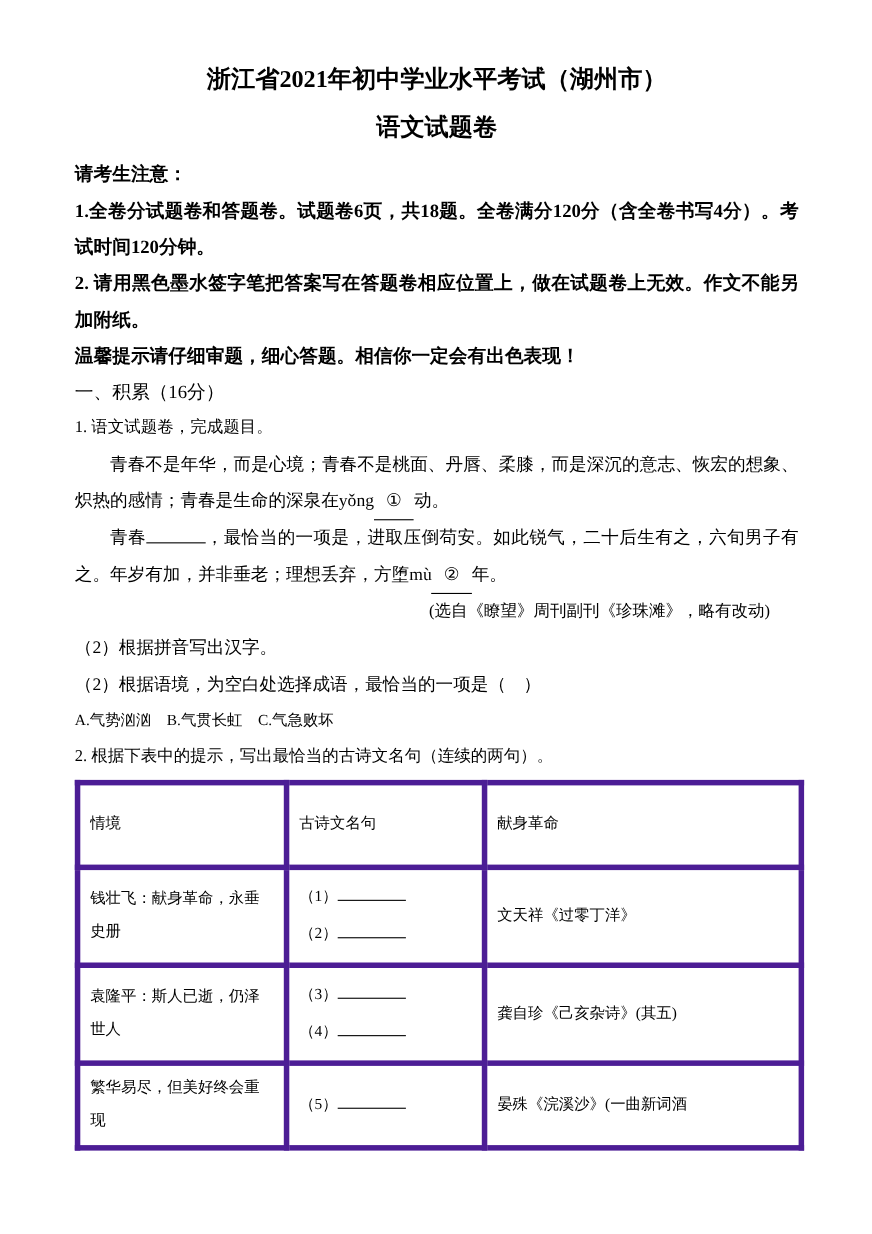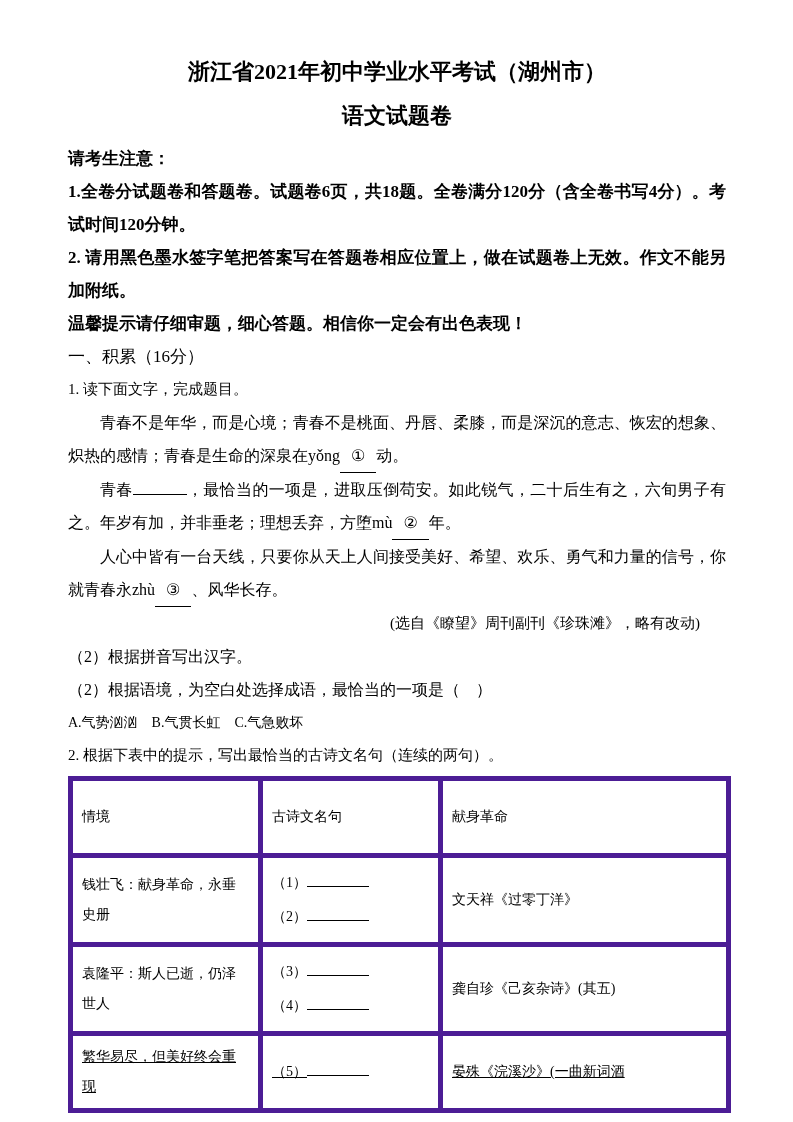--- a/index.html
+++ b/index.html
@@ -43,21 +43,21 @@
     padding: 6px 9px;
     vertical-align: middle;
     text-align: left;
     word-break: break-all;
   }
   .col-situation { width: 190px; }
   .col-verse { width: 180px; }
   .col-author { width: 288px; }
   tr.header-row td { height: 60px; }
   tr.tall-row td { height: 72px; }
-  tr.short-row td { height: 50px; text-decoration: underline; }
+  tr.short-row td { height: 50px; }
   .verse-line { line-height: 34px; }
 </style>
 </head>
 <body>
 
 <div class="page">
 
   <div class="doc-title">浙江省2021年初中学业水平考试（湖州市）</div>
   <div class="doc-title">语文试题卷</div>
 
@@ -65,28 +65,27 @@
 
     <div class="notice">
       <p>请考生注意：</p>
       <p>1.全卷分试题卷和答题卷。试题卷6页，共18题。全卷满分120分（含全卷书写4分）。考试时间120分钟。</p>
       <p>2. 请用黑色墨水签字笔把答案写在答题卷相应位置上，做在试题卷上无效。作文不能另加附纸。</p>
       <p>温馨提示请仔细审题，细心答题。相信你一定会有出色表现！</p>
     </div>
 
     <p class="section-heading">一、积累（16分）</p>
 
-    <p class="stem"><span>1.</span> <span>读下面文字，完成题目。</span></p>
+    <p class="stem"><span>1.</span> <span>语文试题卷，完成题目。</span></p>
 
     <div class="passage">
       <p><span>青春不是年华，而是心境；青春不是桃面、丹唇、柔膝，而是深沉的意志、恢宏的想象、炽热的感情；青春是生命的深泉在yǒng</span><span class="u-blank pinyin-blank">①</span><span>动。</span></p>
 
       <p><span>青春</span><span class="u-blank word-blank"></span><span>，最恰当的一项是，进取压倒苟安。如此锐气，二十后生有之，六旬男子有之。年岁有加，并非垂老；理想丢弃，方堕mù</span><span class="u-blank pinyin-blank">②</span><span>年。</span></p>
 
-      <p><span>人心中皆有一台天线，只要你从天上人间接受美好、希望、欢乐、勇气和力量的信号，你就青春永zhù</span><span class="u-blank pinyin-blank">③</span><span>、风华长存。</span></p>
     </div>
 
     <p class="source-line">(选自《瞭望》周刊副刊《珍珠滩》，略有改动)</p>
 
     <p>（2）根据拼音写出汉字。</p>
     <p>（2）根据语境，为空白处选择成语，最恰当的一项是（　）</p>
     <p class="options">A.气势汹汹　B.气贯长虹　C.气急败坏</p>
 
     <p class="stem"><span>2.</span> <span>根据下表中的提示，写出最恰当的古诗文名句（连续的两句）。</span></p>
 

